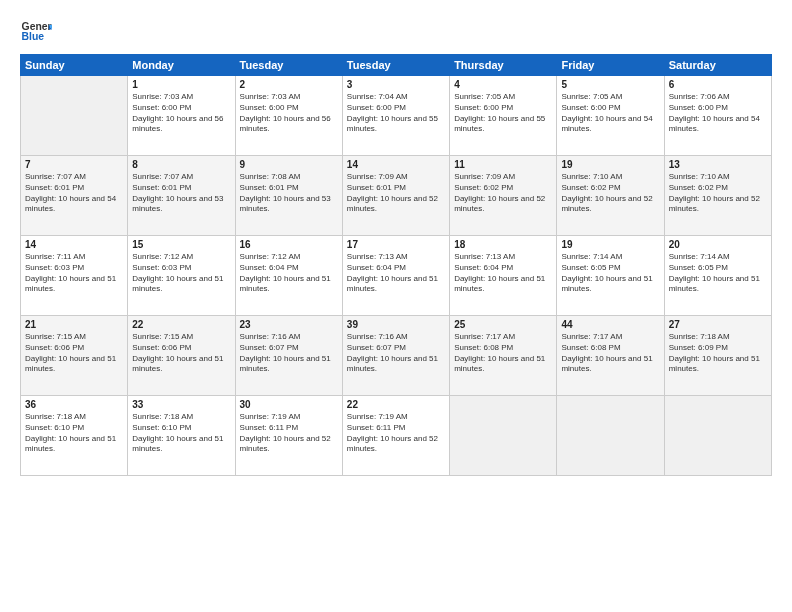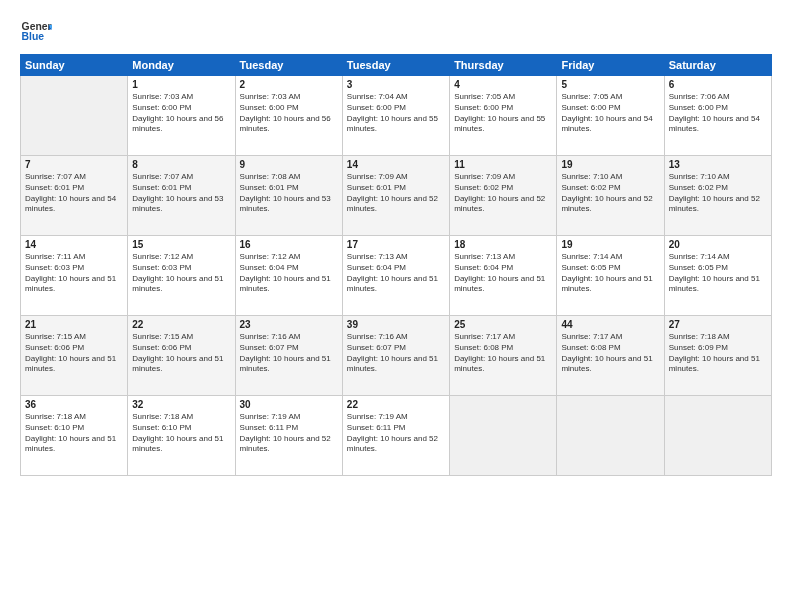--- a/index.html
+++ b/index.html
@@ -239,21 +239,21 @@
             <span class="day-num">27</span>
             <div class="cell-text">Sunrise: 7:18 AM<br>Sunset: 6:09 PM<br>Daylight: 10 hours and 51 minutes.</div>
           </td>
         </tr>
         <tr>
           <td>
             <span class="day-num">36</span>
             <div class="cell-text">Sunrise: 7:18 AM<br>Sunset: 6:10 PM<br>Daylight: 10 hours and 51 minutes.</div>
           </td>
           <td>
-            <span class="day-num">32</span>
+            <span class="day-num">33</span>
             <div class="cell-text">Sunrise: 7:18 AM<br>Sunset: 6:10 PM<br>Daylight: 10 hours and 51 minutes.</div>
           </td>
           <td>
             <span class="day-num">30</span>
             <div class="cell-text">Sunrise: 7:19 AM<br>Sunset: 6:11 PM<br>Daylight: 10 hours and 52 minutes.</div>
           </td>
           <td>
             <span class="day-num">22</span>
             <div class="cell-text">Sunrise: 7:19 AM<br>Sunset: 6:11 PM<br>Daylight: 10 hours and 52 minutes.</div>
           </td>

